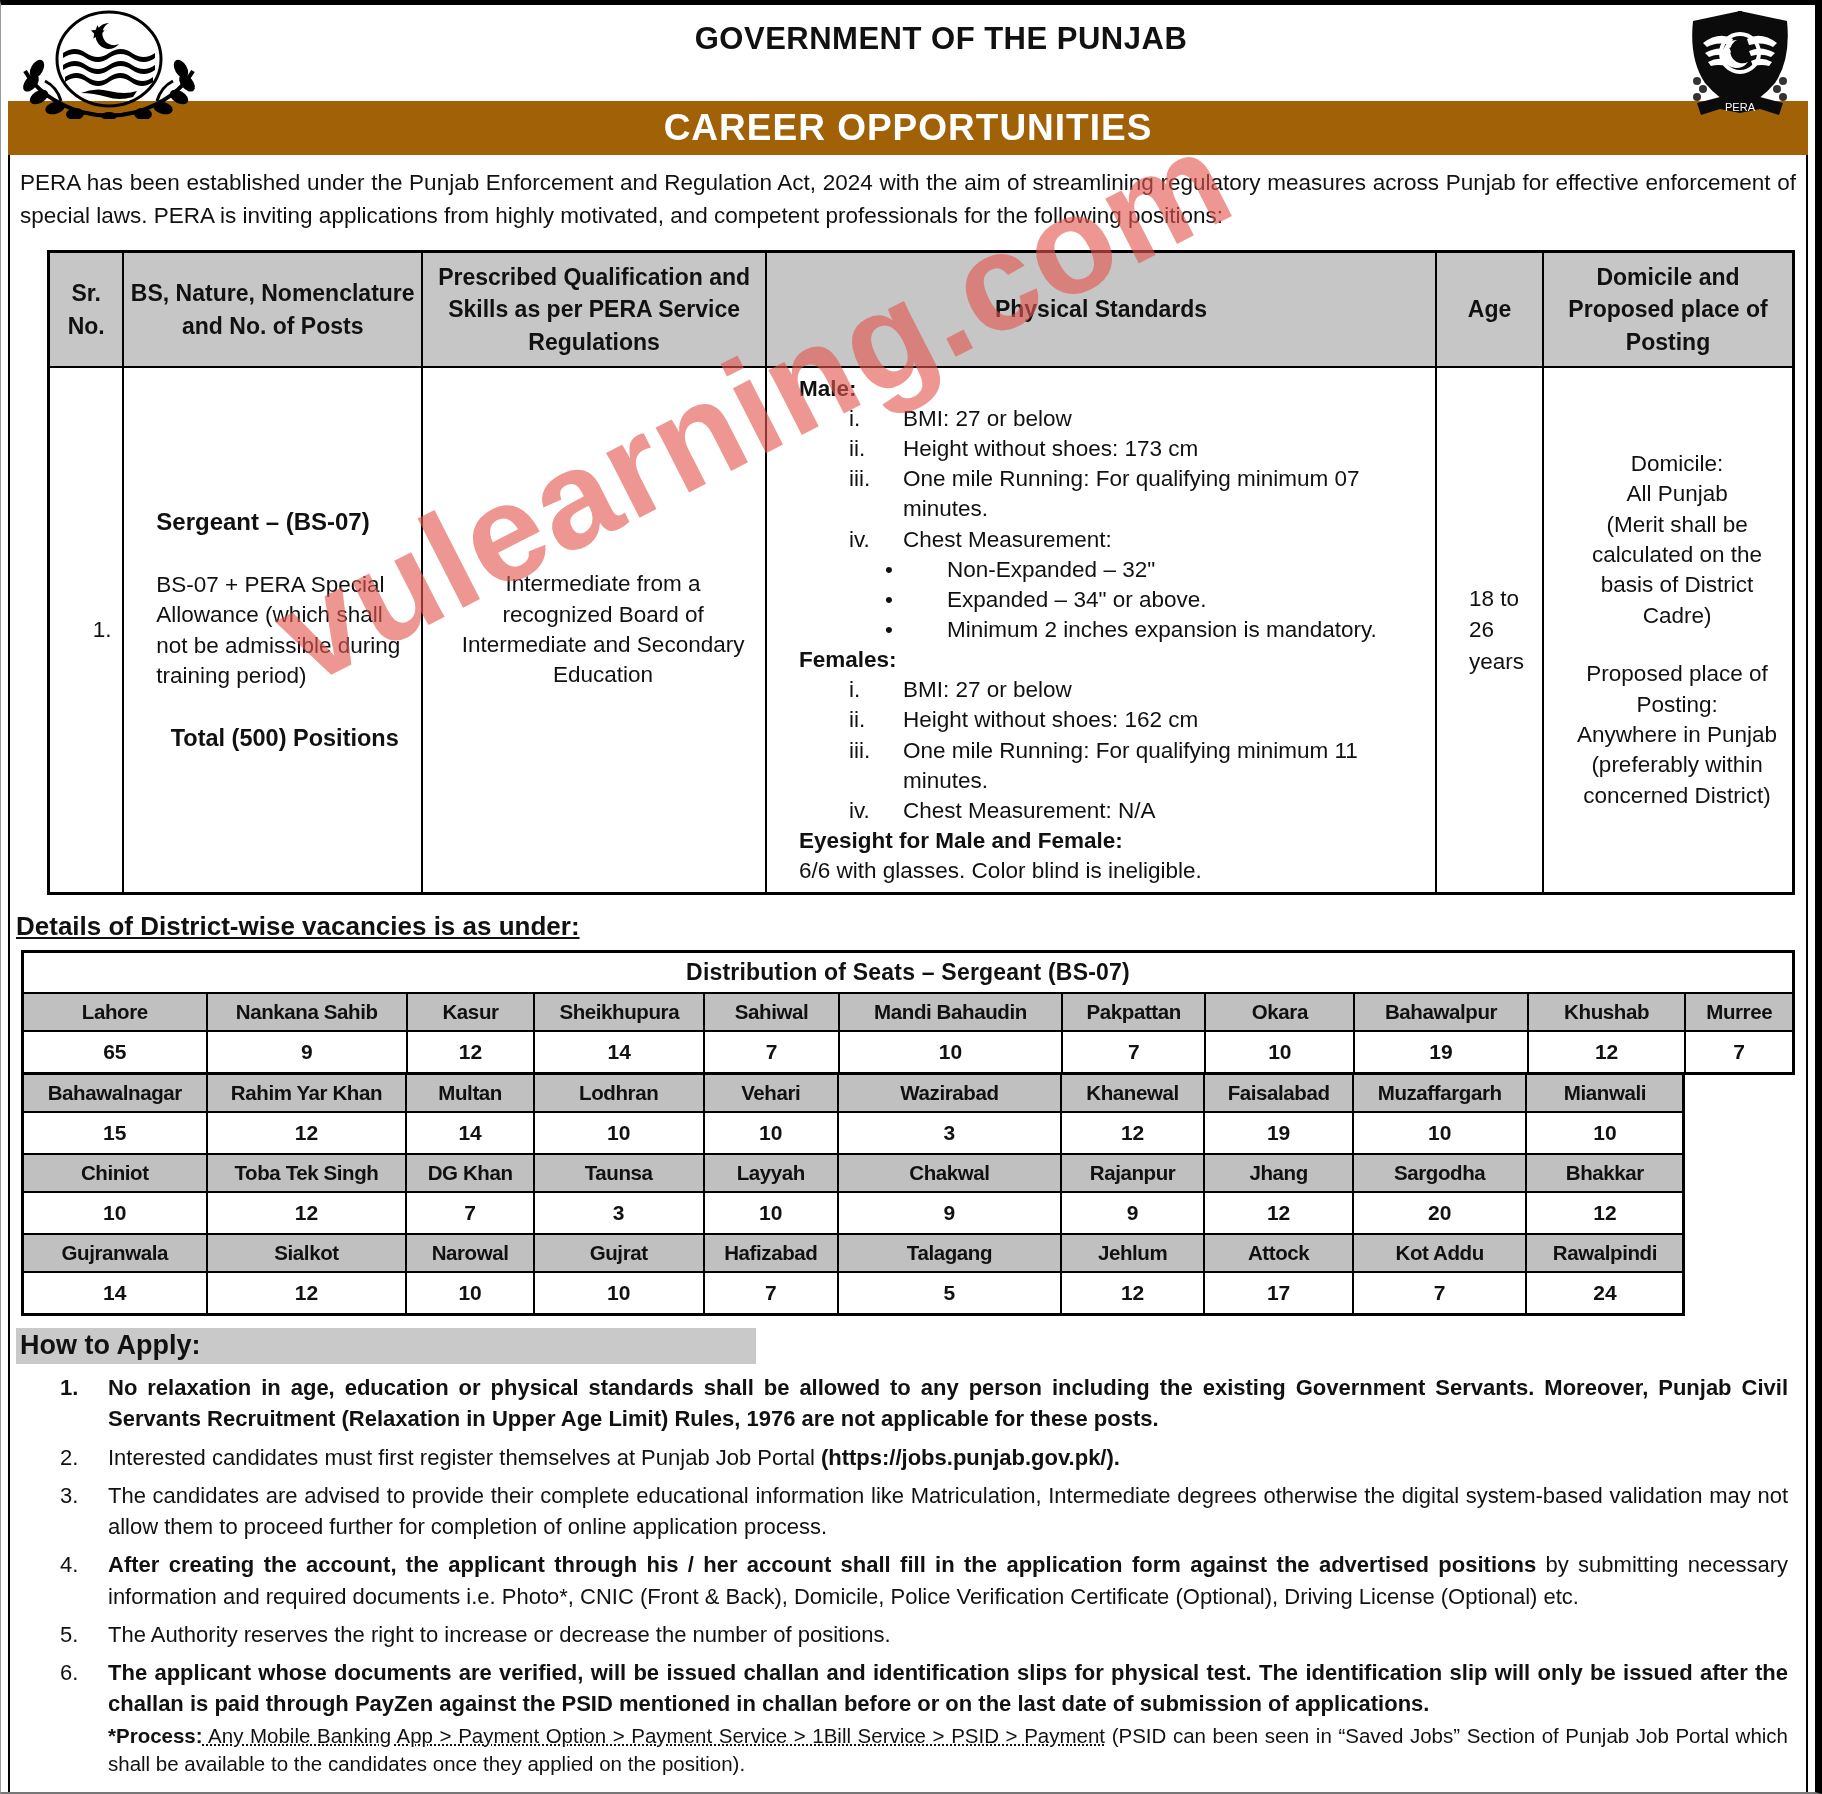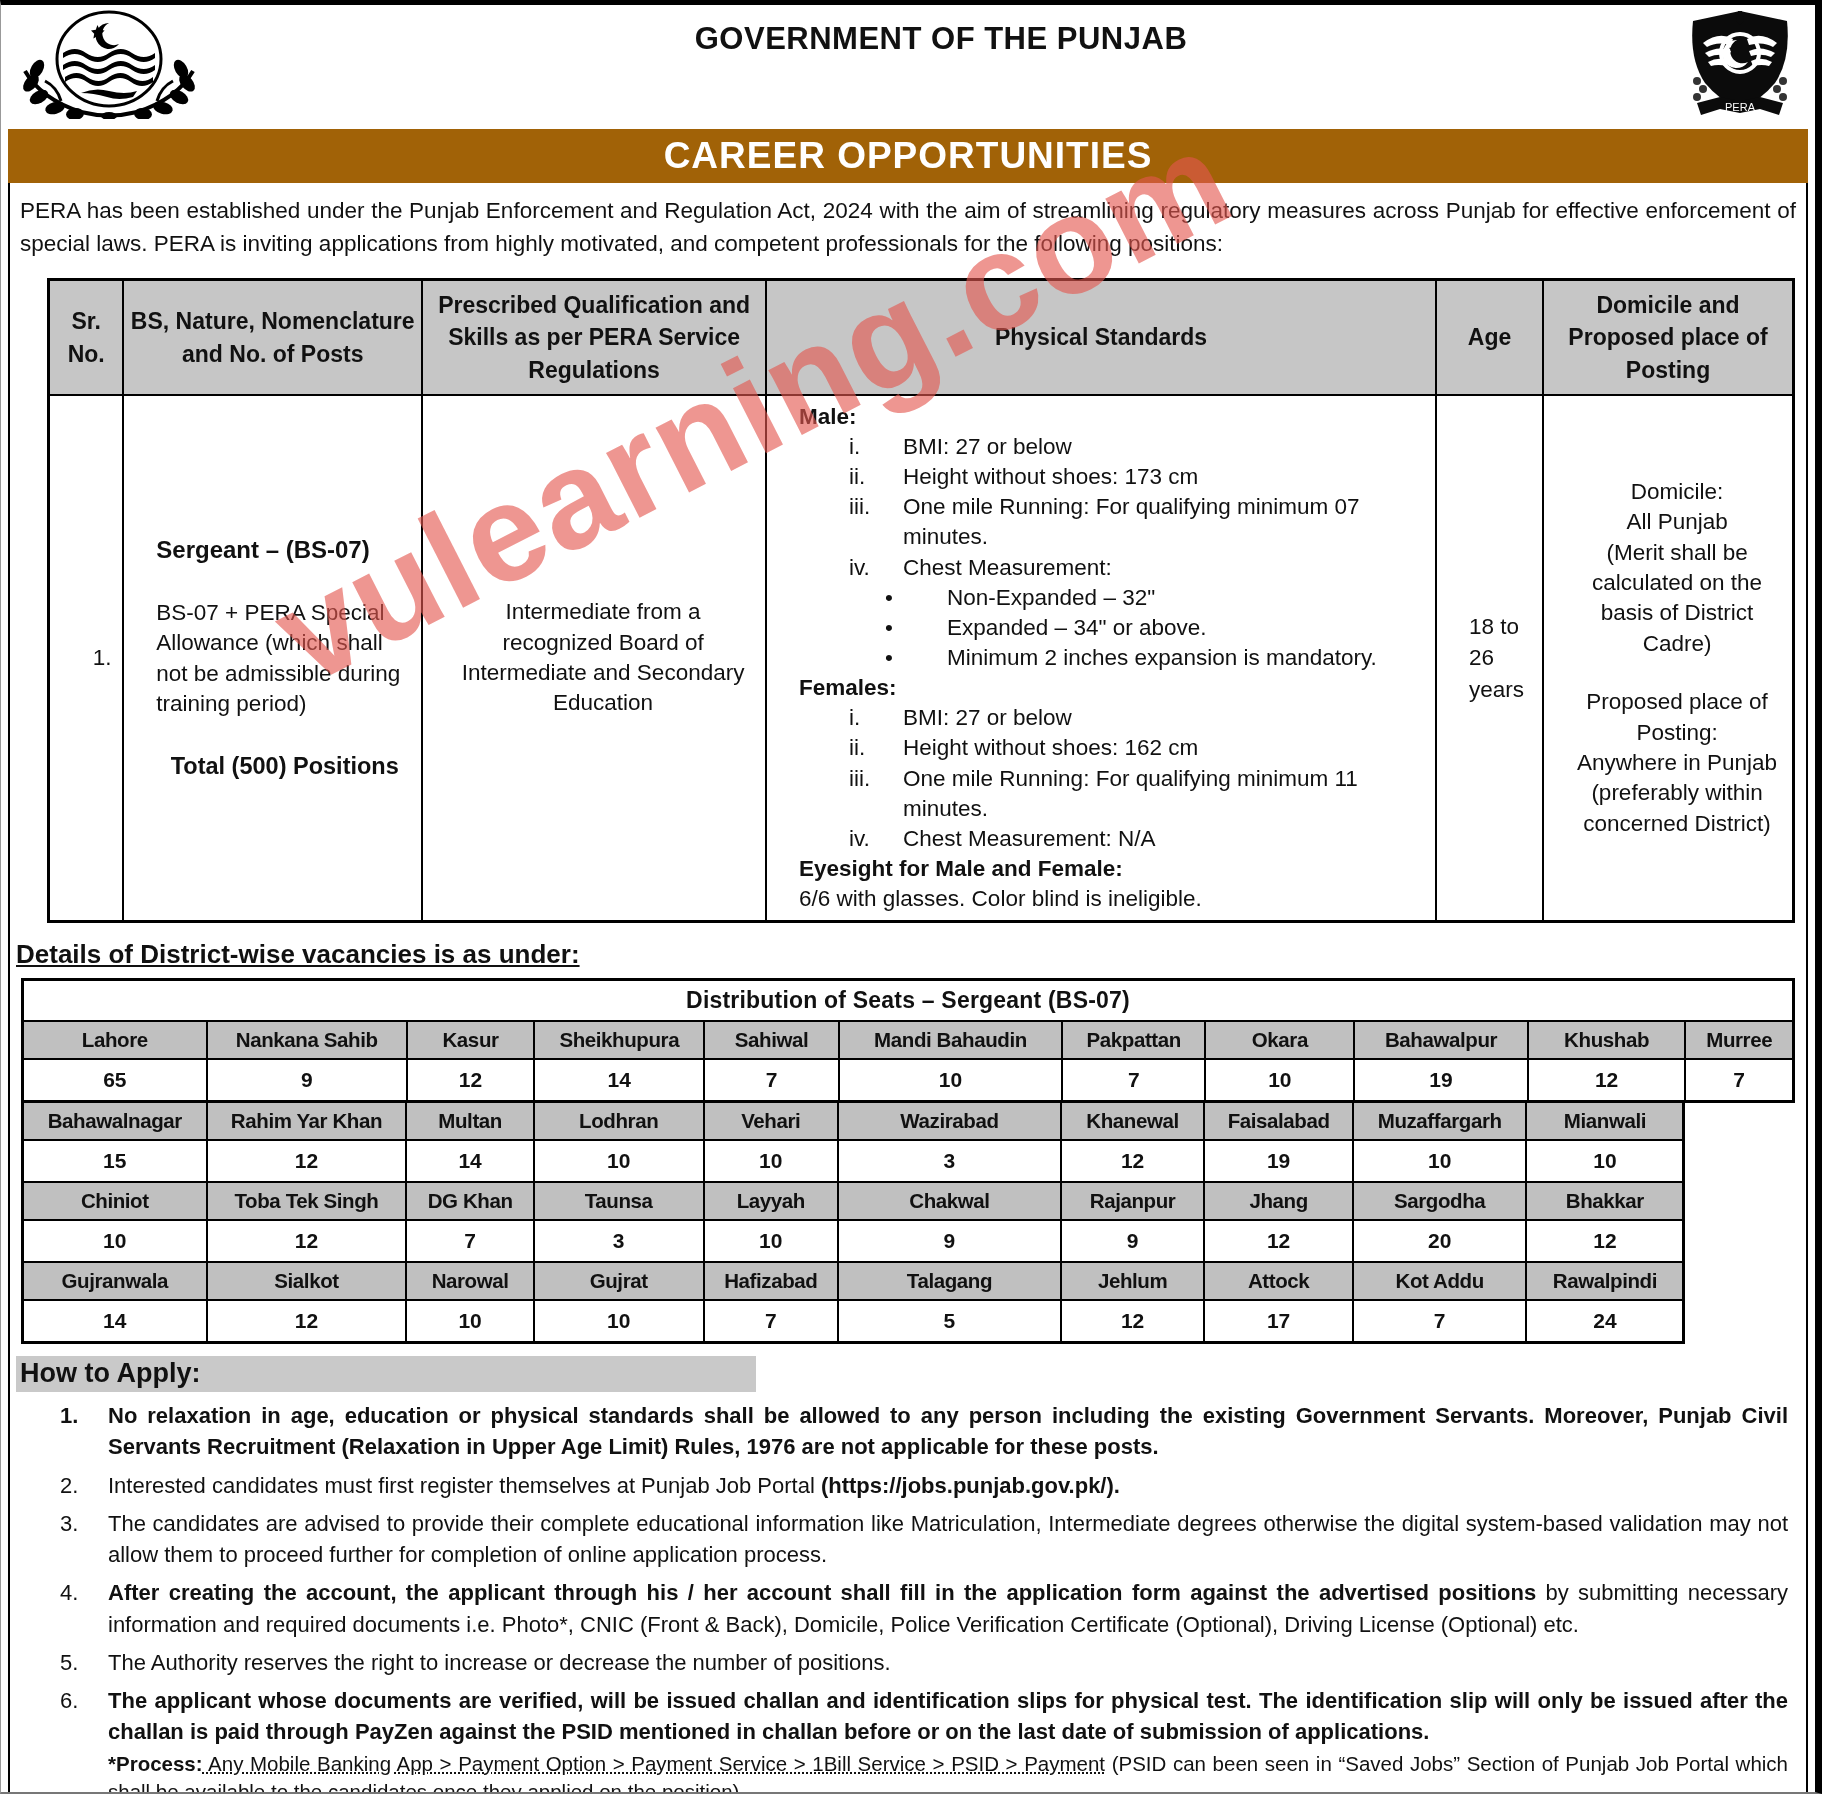--- a/index.html
+++ b/index.html
@@ -4,21 +4,21 @@
 <style>
   * { box-sizing: border-box; margin: 0; padding: 0; }
   body { background: #888; font-family: "Liberation Sans", sans-serif; }
   .page {
     position: relative; width: 1822px; height: 1794px; background: #fff;
     margin: 0 auto; color: #111; overflow: hidden;
     border-top: 5px solid #000; border-right: 7px solid #000;
     border-left: 1px solid #999; border-bottom: 2px solid #777;
   }
   
-  .hdr { display: flex; align-items: flex-start; padding: 4px 10px 0 10px; height: 124px; }
+  .hdr { display: flex; align-items: flex-start; padding: 4px 10px 0 10px; height: 96px; }
   .hdr-center { flex: 1; text-align: center; padding-top: 12px; }
   .gov-title { font-size: 31px; font-weight: bold; letter-spacing: .5px; }
   .auth-title { font-size: 28px; font-weight: bold; margin-top: 4px; letter-spacing: .3px; }
   .logo { flex-shrink: 0; }
   
   .banner { margin: 0 7px; height: 54px; background: #a16207; color: #fff;
     display: flex; align-items: center; justify-content: center;
     font-size: 37px; font-weight: bold; letter-spacing: 1px; }
   
   .frame { margin: 0 7px; border: 2px solid #000; border-top: none; padding-bottom: 2px; }

